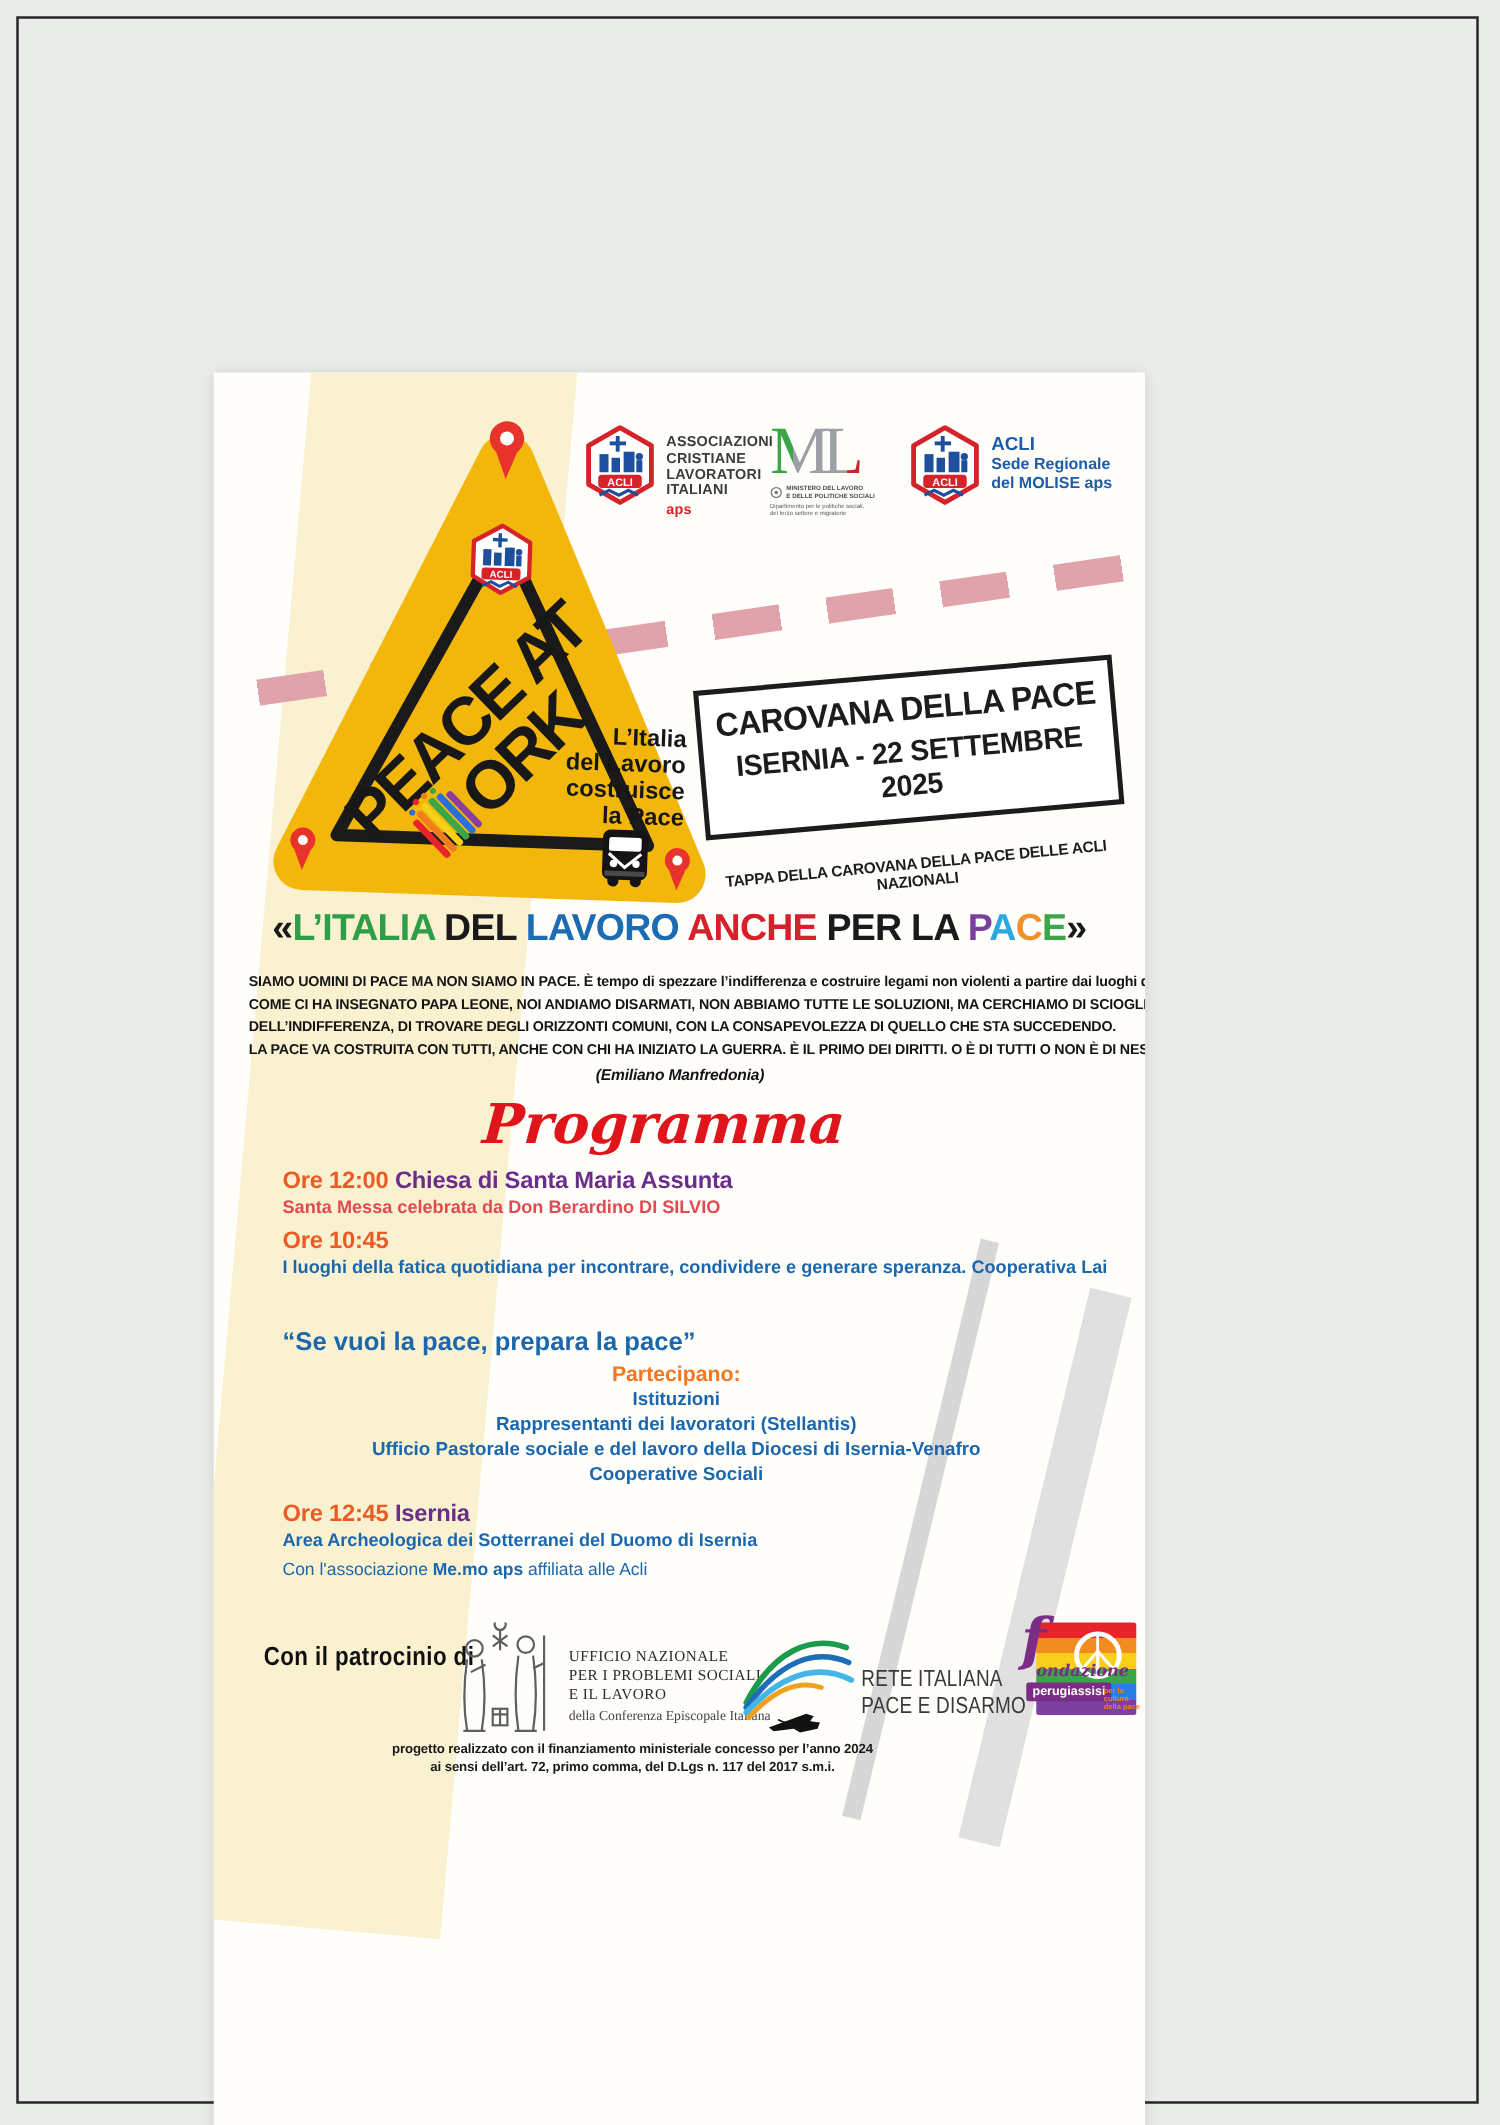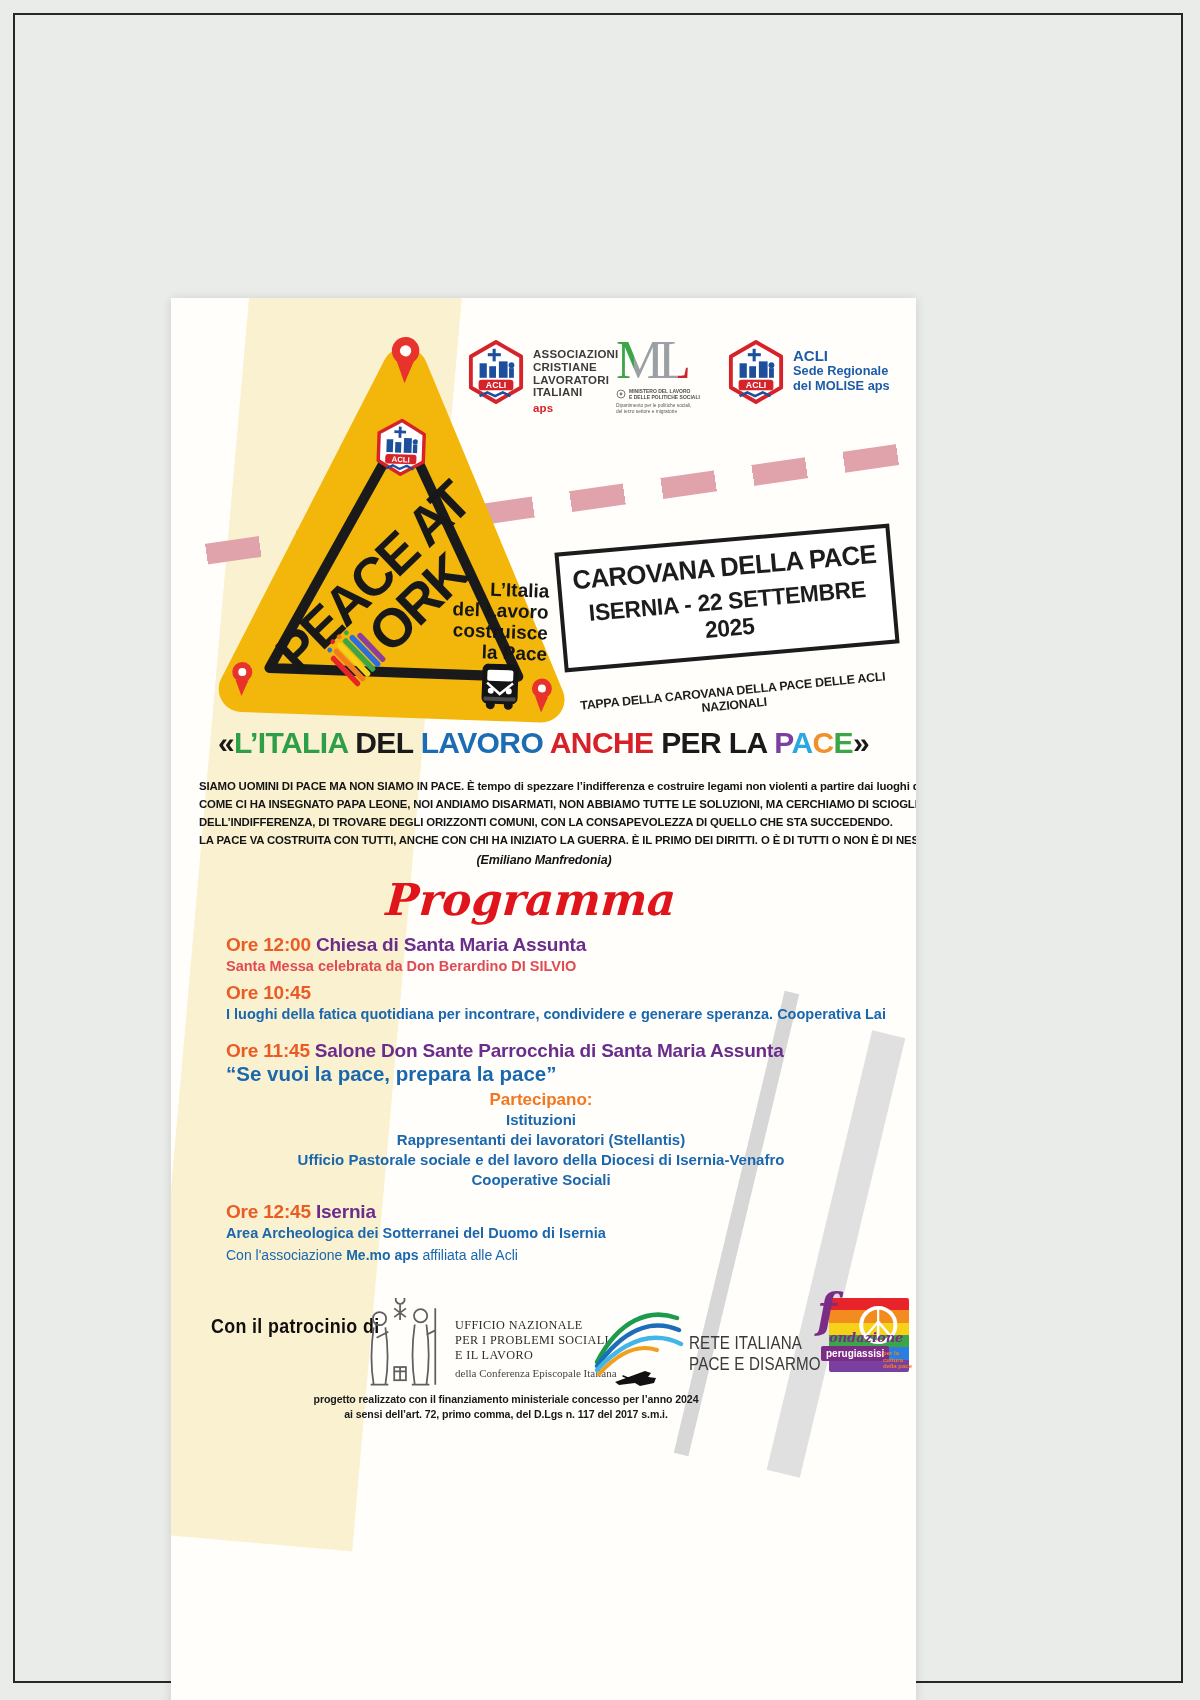--- a/index.html
+++ b/index.html
@@ -267,24 +267,20 @@
     <span class="t-pur">Chiesa di Santa Maria Assunta</span>
   </div>
   <div class="abs det d-red" style="top:660px">Santa Messa celebrata da Don Berardino DI SILVIO</div>
 
   <div class="abs sched" style="top:684px">
     <span class="t-org">Ore 10:45</span>
     <span class="t-pur"></span>
   </div>
   <div class="abs det d-blue" style="top:708px">I luoghi della fatica quotidiana per incontrare, condividere e generare speranza. Cooperativa Lai</div>
 
-  <div class="abs sched" style="top:742px">
-    <span class="t-org">Ore 11:45</span>
-    <span class="t-pur">Salone Don Sante Parrocchia di Santa Maria Assunta</span>
-  </div>
   <div class="abs quote" style="top:764px">“Se vuoi la pace, prepara la pace”</div>
 
   <div class="abs p-label">Partecipano:</div>
   <div class="abs p-entry" style="top:813px">Istituzioni</div>
   <div class="abs p-entry" style="top:833px">Rappresentanti dei lavoratori (Stellantis)</div>
   <div class="abs p-entry" style="top:873px">Cooperative Sociali</div>
   <div class="abs p-entry" style="top:853px">Ufficio Pastorale sociale e del lavoro della Diocesi di Isernia-Venafro</div>
 
   <div class="abs sched" style="top:903px">
     <span class="t-org">Ore 12:45</span>

